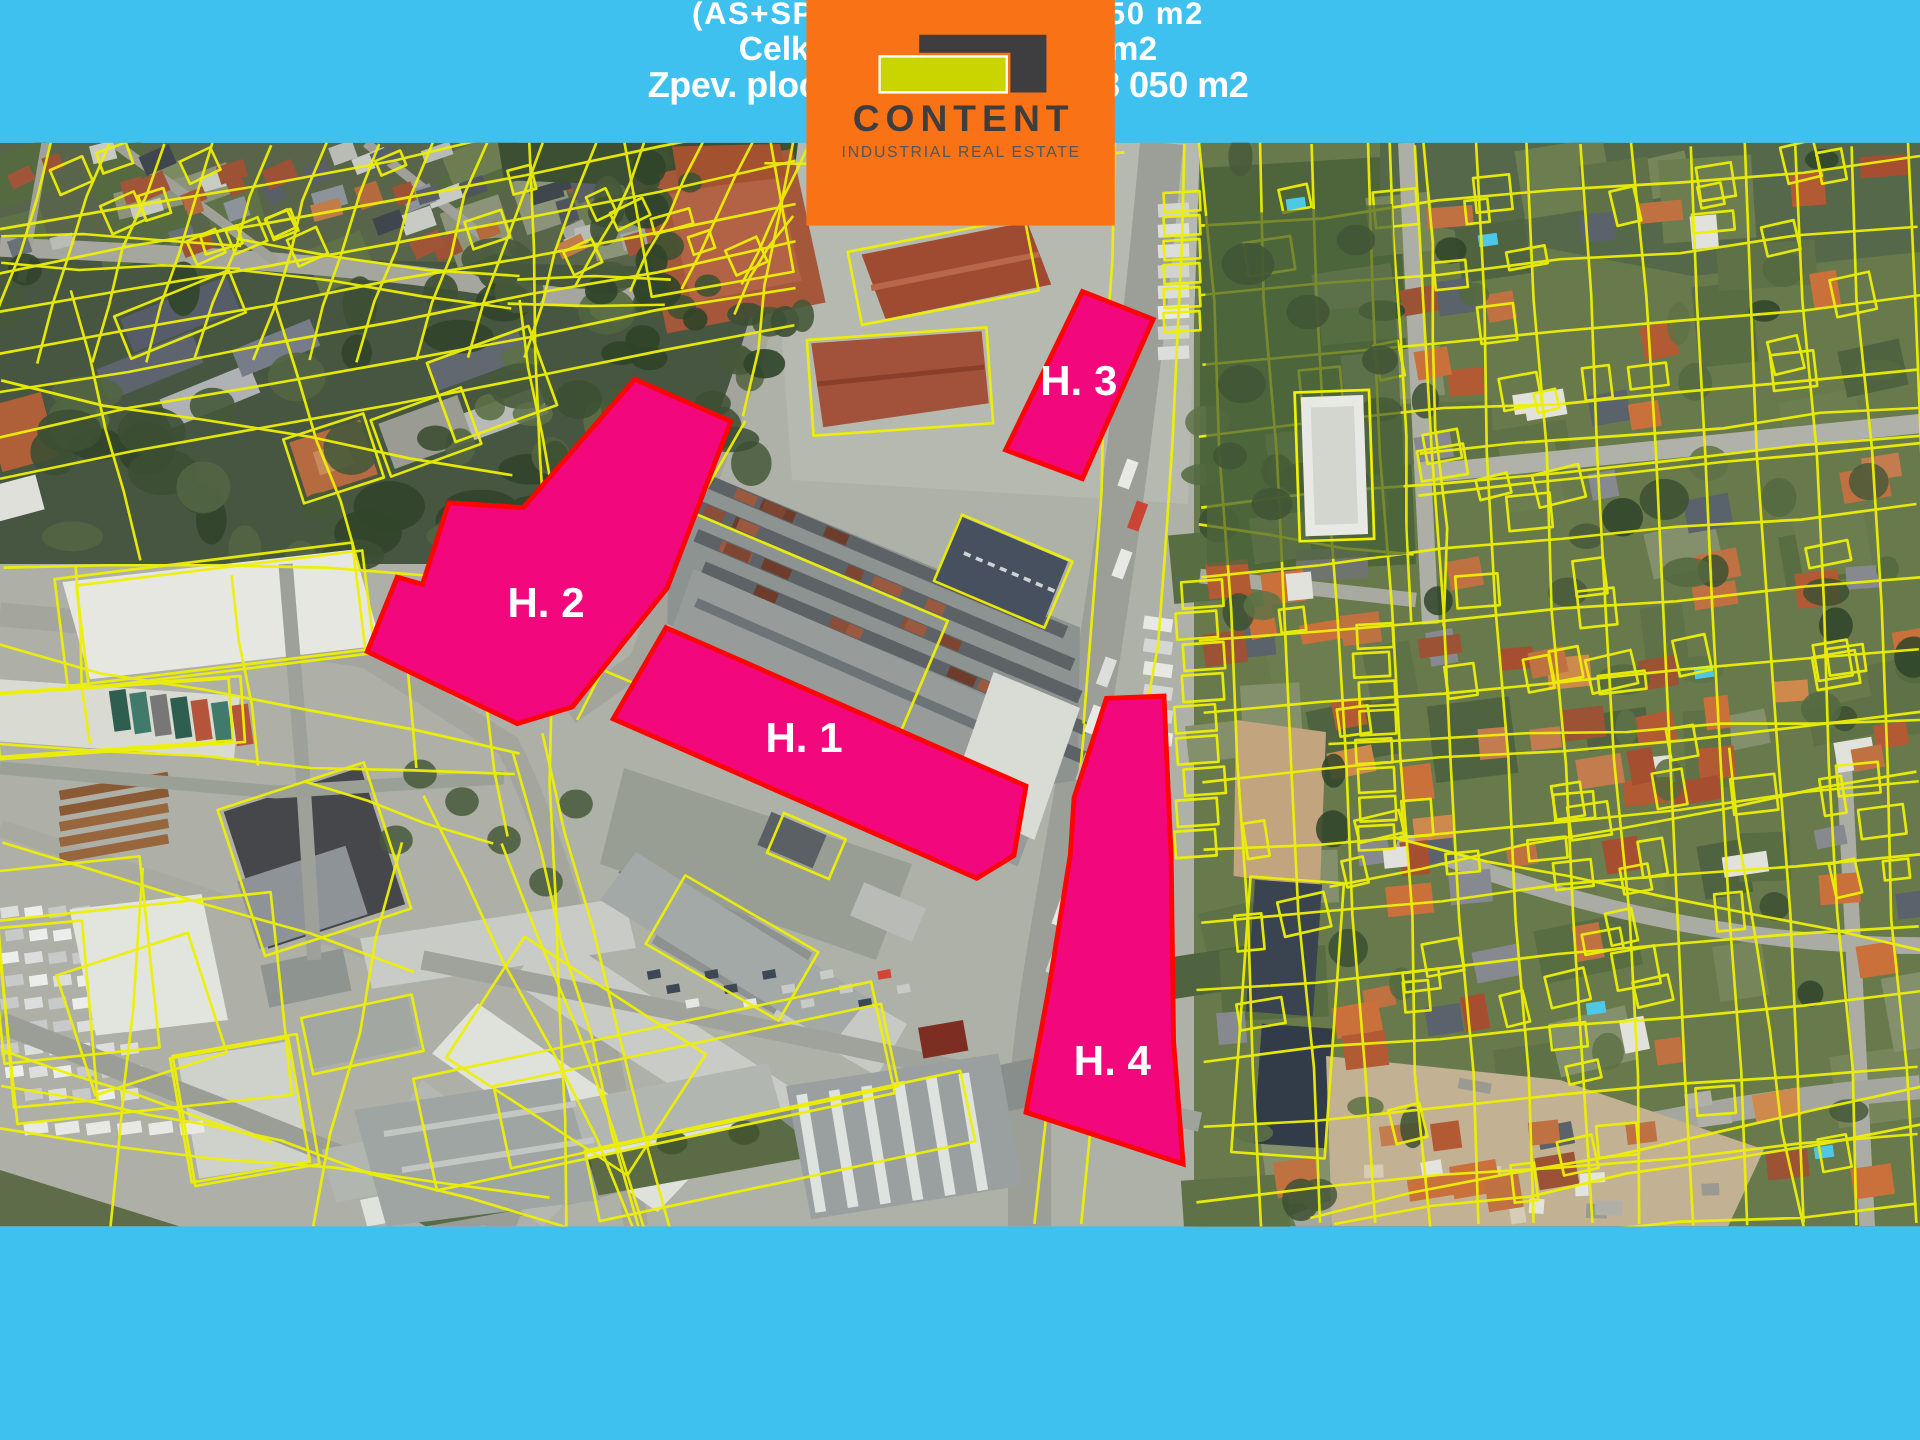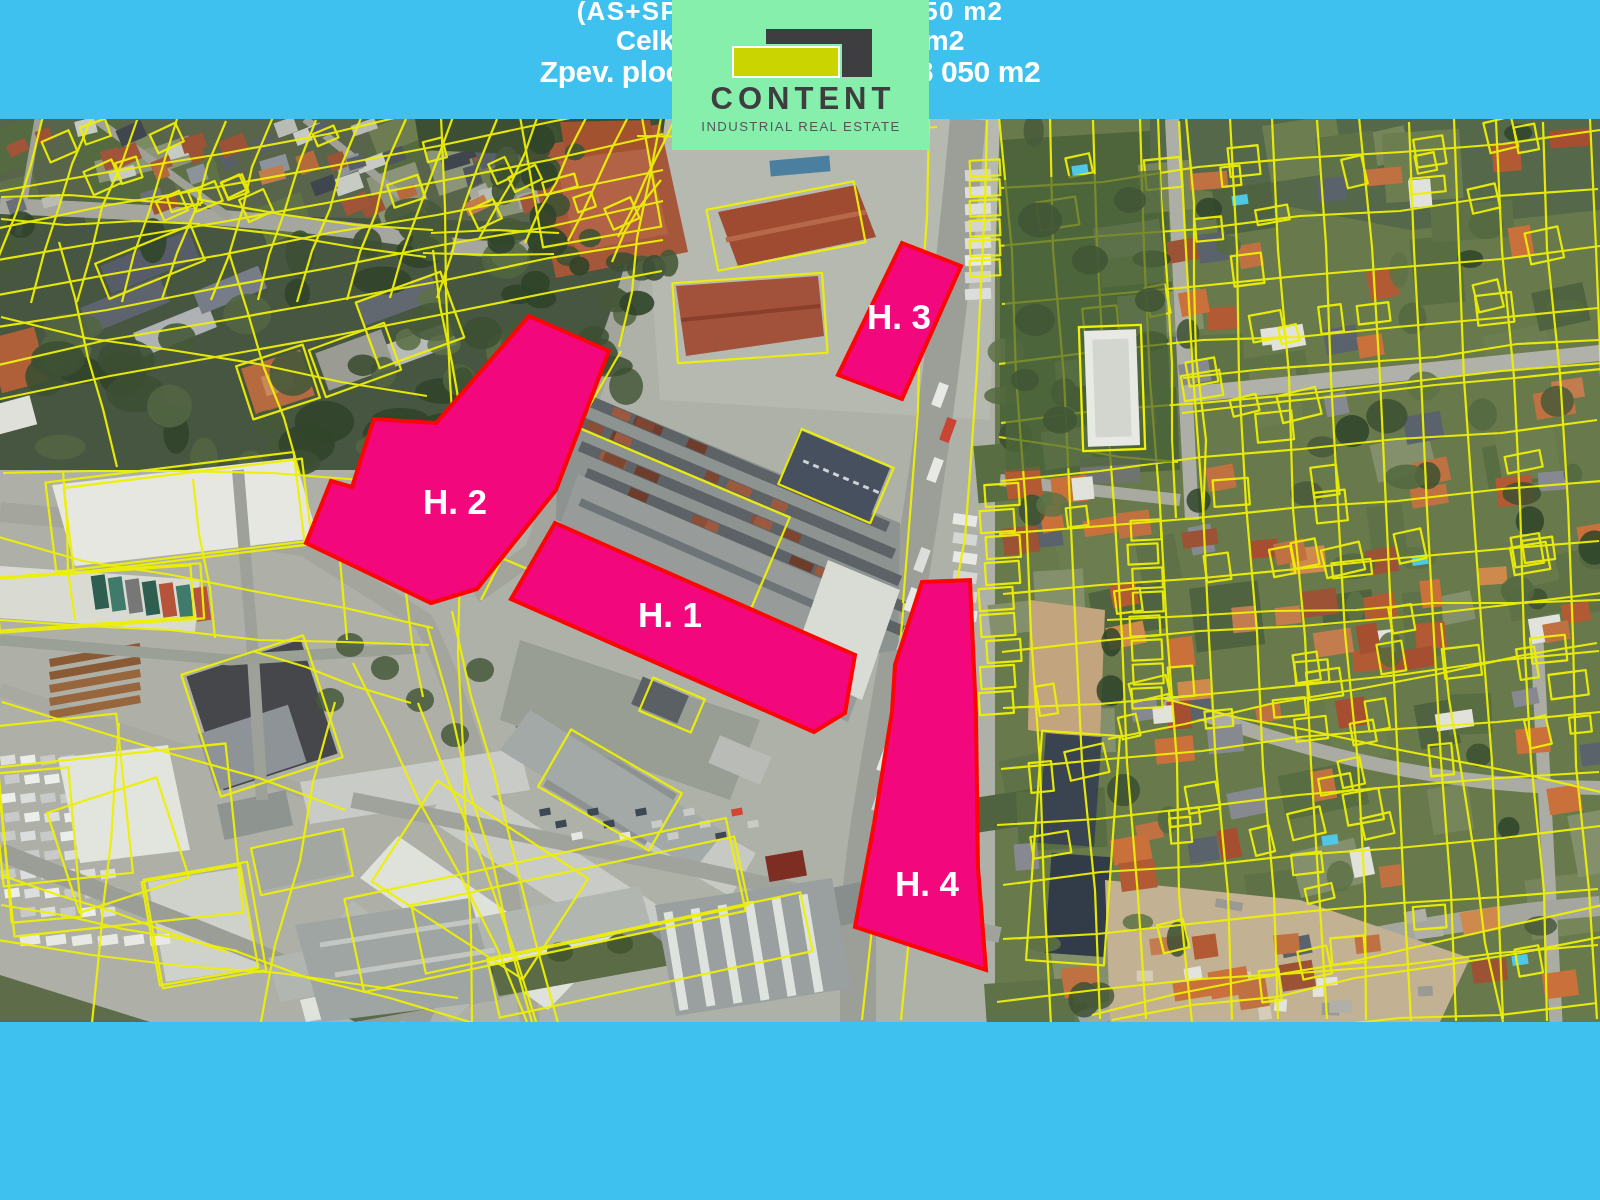--- a/index.html
+++ b/index.html
@@ -1,19 +1,19 @@
 <!DOCTYPE html>
 <html><head>
 <meta charset="utf-8">
 <style>
 html,body{margin:0;padding:0;}
 body{width:1600px;height:1200px;background:#3fc1ef;overflow:hidden;position:relative;
  font-family:"Liberation Sans",sans-serif;}
 .toptext{position:absolute;color:#fff;font-weight:bold;white-space:nowrap;left:0;width:1580px;text-align:center;}
-.logo{position:absolute;left:672px;top:0;width:257px;height:150px;background:#86efac;}
+.logo{position:absolute;left:672px;top:0;width:257px;height:188px;background:#f97316;}
 </style>
 </head>
 <body>
 
 <div class="toptext" style="top:-4px;font-size:26px;letter-spacing:1.3px;">(AS+SP haly celkem: 12 750 m2</div>
 
 <div class="toptext" style="top:25px;font-size:28px;">Celkem plocha: 19 260 m2</div>
 
 <div class="toptext" style="top:55px;font-size:30px;letter-spacing:-0.4px;">Zpev. plochy, komunikace: 8 050 m2</div>
 

